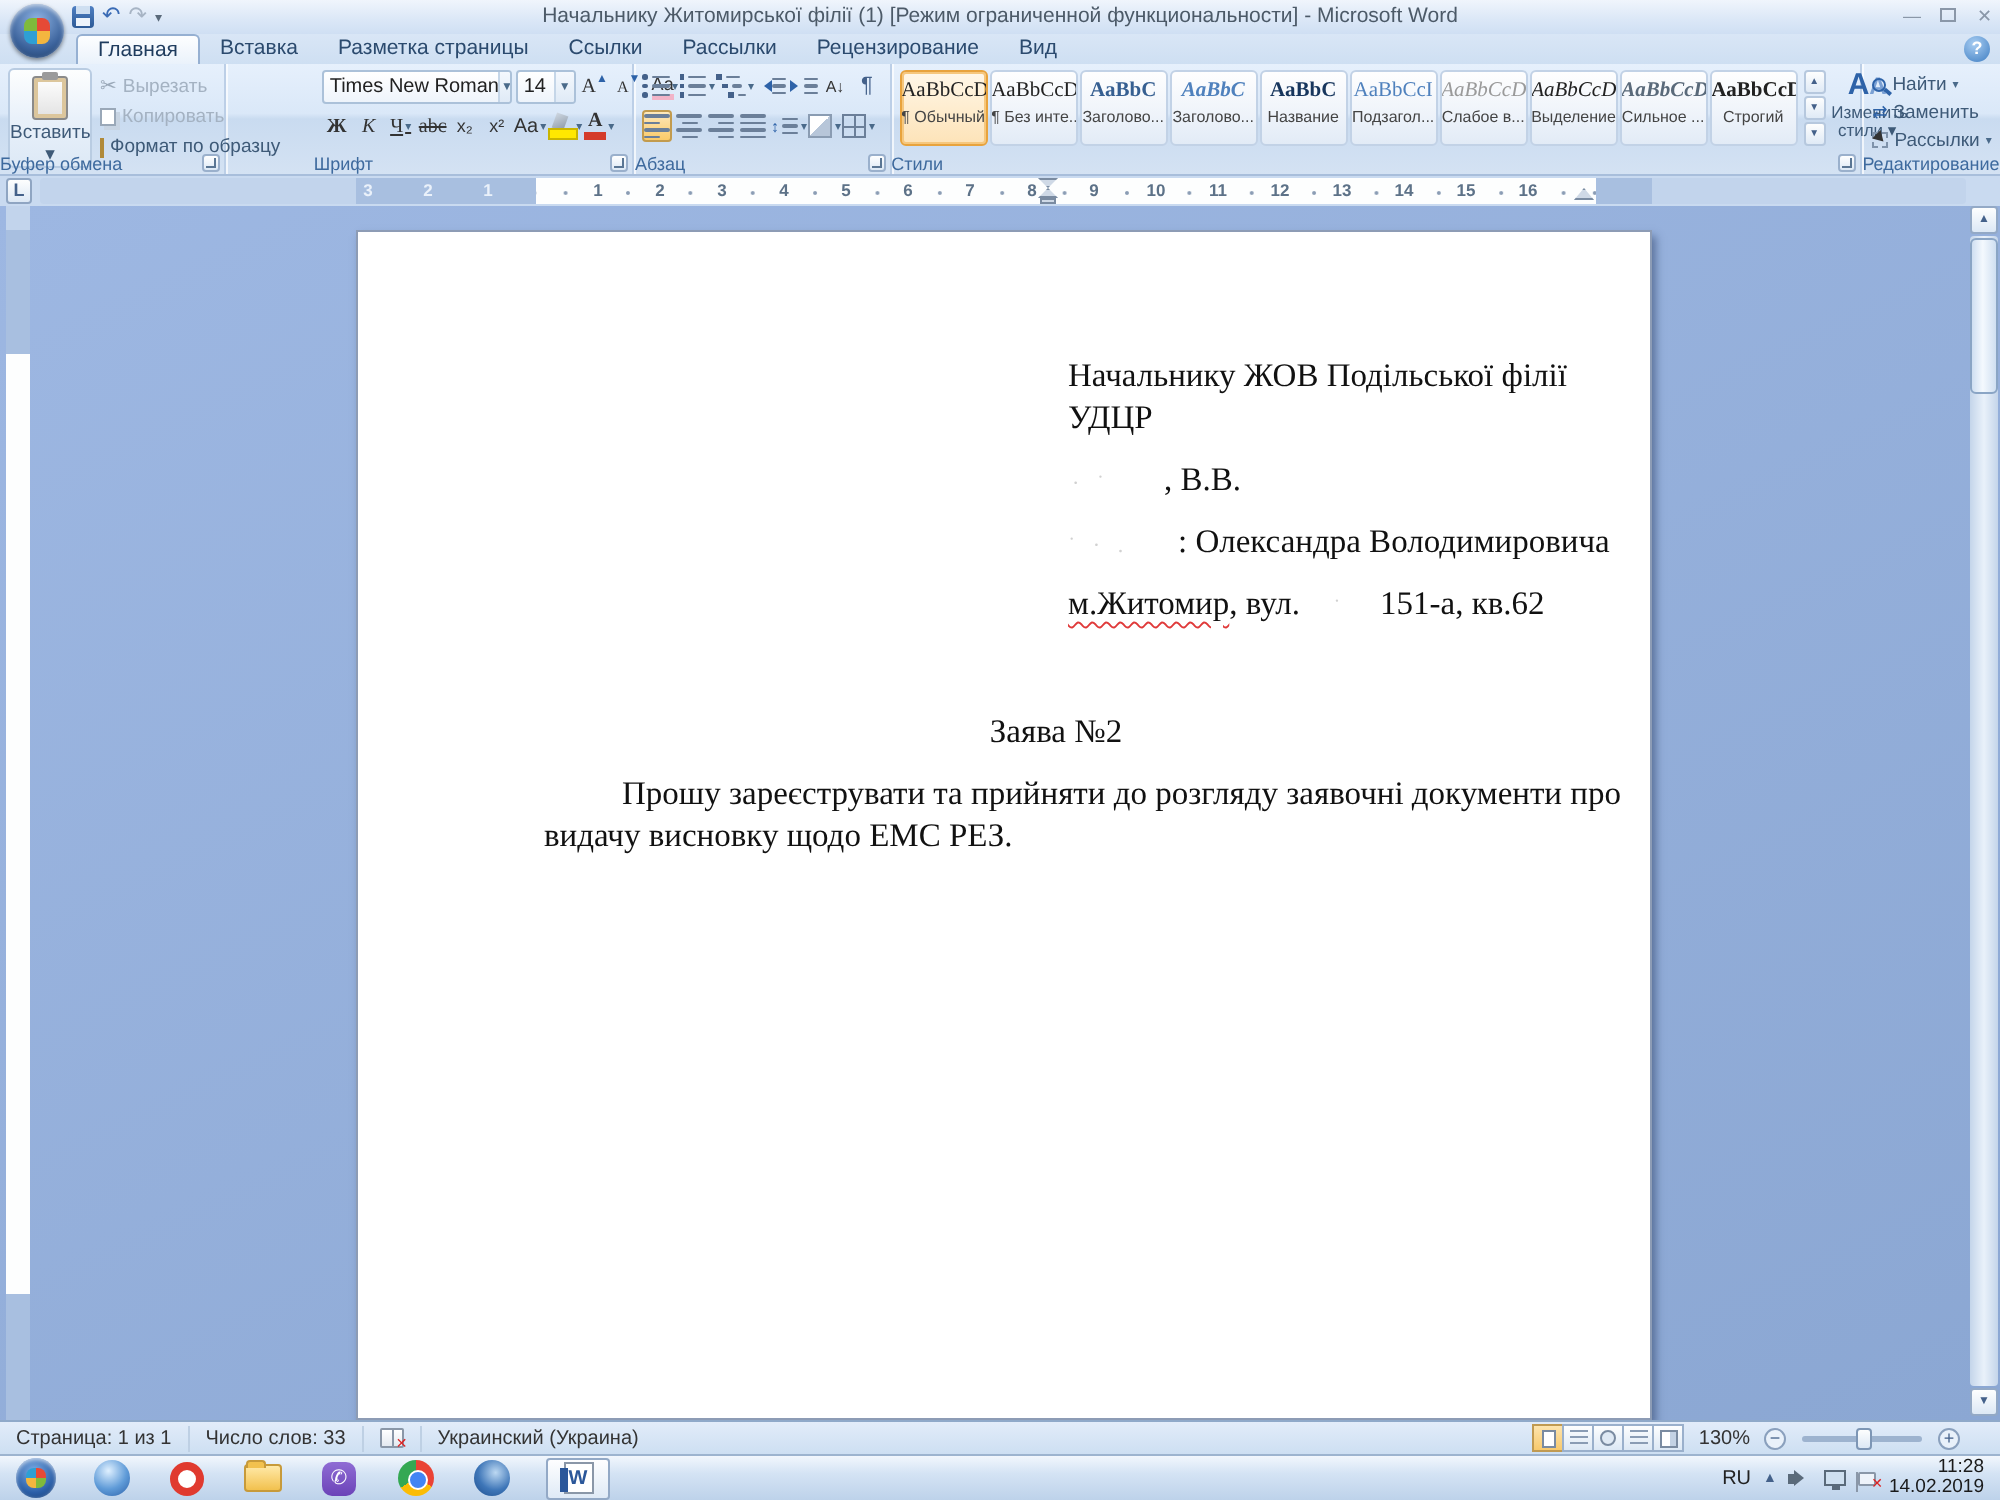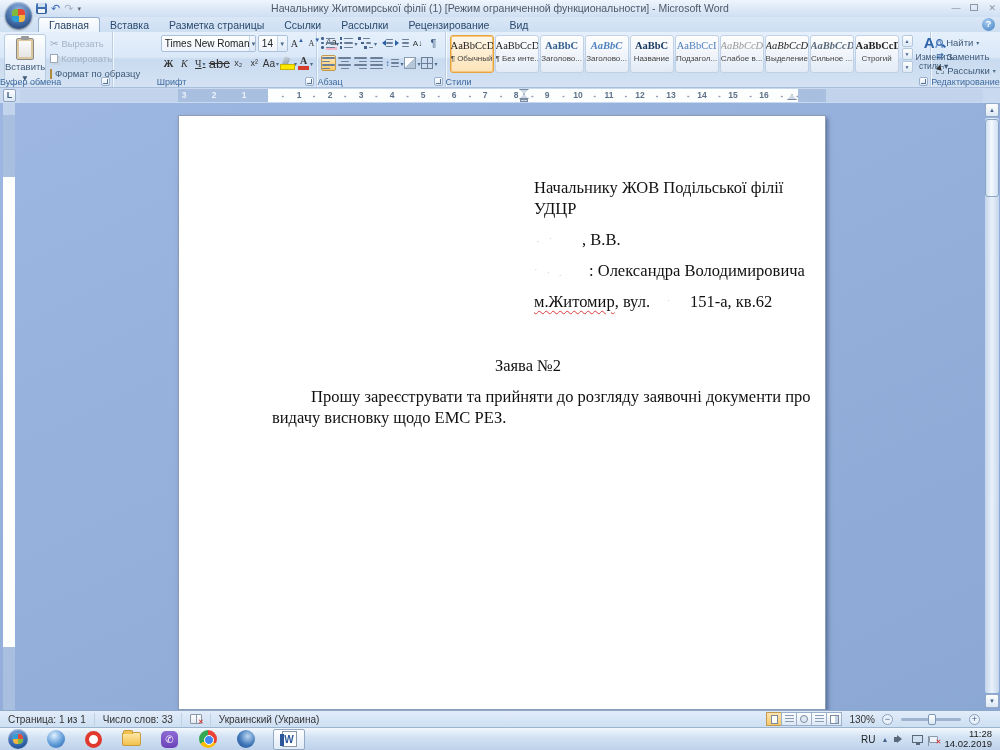--- a/index.html
+++ b/index.html
@@ -23,21 +23,21 @@
   .redo-ic{color:#a7b4c4;font-size:11px;line-height:11px;}
   .qat-caret{color:#5a6a7a;font-size:7px;}
   .title-text{position:absolute;left:100px;right:100px;top:2px;text-align:center;color:#4c5a68;font-size:10.5px;white-space:nowrap;overflow:hidden;}
   .win-controls{position:absolute;right:4px;top:1px;display:flex;gap:10px;align-items:center;height:13px;}
   .wc{color:#8a97a8;font-size:9px;line-height:12px;}
   .wc-restore{width:8px;height:7px;border:1px solid #8a97a8;}
 
   
   .tabrow{position:absolute;left:0;top:17px;width:1000px;height:15px;
     background:linear-gradient(#d9e6f6,#cedff2);}
-  .tabs{position:absolute;left:38px;top:0;display:flex;height:15px;align-items:center;}
+  .tabs{position:absolute;left:38px;top:0;display:flex;height:15px;align-items:flex-start;}
   .tab{padding:1px 10px 1px 10px;color:#2b4a6e;font-size:10.5px;white-space:nowrap;}
   .tab.active{background:linear-gradient(#fdfeff,#eaf2fb);border:1px solid #96b0d2;border-bottom:none;
     border-radius:3px 3px 0 0;color:#1f3c5e;}
   .help-btn{position:absolute;right:5px;top:1px;width:13px;height:13px;border-radius:50%;
     background:radial-gradient(circle at 40% 30%,#a8cdf2,#3f7ec2);color:#fff;font-weight:bold;font-size:9px;
     line-height:13px;text-align:center;}
 
   
   .ribbon{position:absolute;left:0;top:32px;width:1000px;height:56px;display:flex;
     background:linear-gradient(#e6f0fc,#dae8f8 45%,#c9dbf0 50%,#d4e2f3);
@@ -72,21 +72,21 @@
   .c-family{width:95px;}
   .c-size{width:30px;}
   .rb{min-width:15px;height:16px;border-radius:2px;display:flex;align-items:center;justify-content:center;
     font-size:10px;color:#333;position:relative;}
   .rb .carr{font-size:6px;color:#4a6a8a;margin-left:1px;}
   .rb.active{background:linear-gradient(#fee9bd,#fbca68);border:1px solid #c29b4e;}
   .t-serif{font-family:"Liberation Serif","DejaVu Serif",serif;}
   .t-bold{font-weight:bold;}
   .t-italic{font-style:italic;}
   .t-under{text-decoration:underline;}
-  .t-strike{text-decoration:line-through;font-size:13px;}
+  .t-strike{text-decoration:line-through;font-size:10px;font-family:Liberation Serif, serif;}
   .grow-arrow{font-size:6px;color:#2d62a8;position:relative;top:-4px;}
   .clear-ic{font-size:9px;border-bottom:3px solid #f2b4c8;}
   .hl-ic{width:13px;height:13px;position:relative;}
   .hl-ic::before{content:"";position:absolute;left:3px;top:0;width:6px;height:8px;background:linear-gradient(135deg,#cfd8e2,#8a97a6);transform:rotate(20deg);}
   .hl-ic::after{content:"";position:absolute;left:0;bottom:0;width:13px;height:4px;background:#ffe800;border:1px solid #c9b500;}
   .fc-ic{display:flex;flex-direction:column;align-items:center;line-height:9px;}
   .fc-ic .bar{width:11px;height:3.5px;background:#d43b2a;margin-top:1px;}
 
   
   .grp-paragraph{width:134px;}

